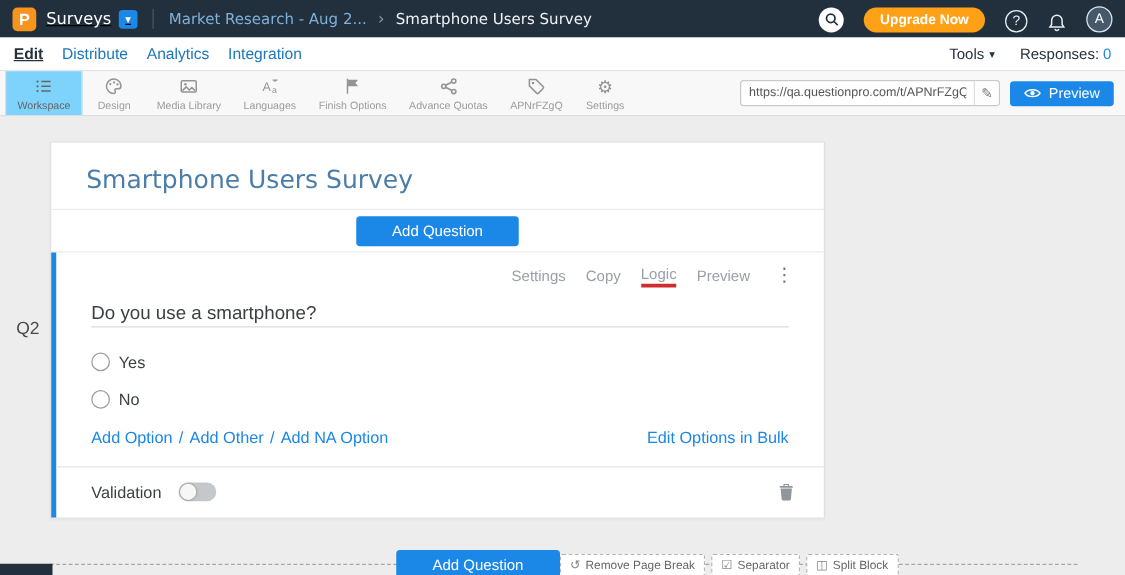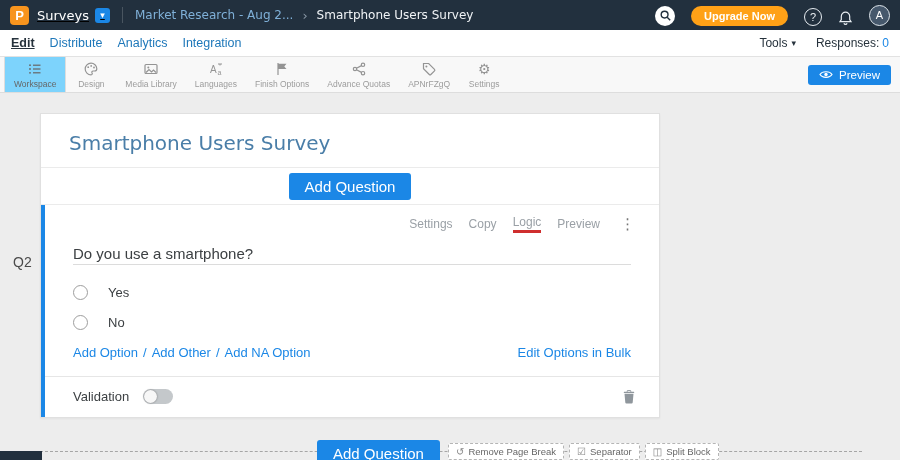--- a/index.html
+++ b/index.html
@@ -70,33 +70,33 @@
 
   .card { position:absolute; left:40px; top:19px; width:620px; background:#fff; border:1px solid #e0e0e0;
           box-shadow:0 1px 2px rgba(0,0,0,.05); }
   .card-header { border-bottom:1px solid #ebebeb; padding:6px 0 12px; }
   .add-logo-row { text-align:center; }
   .add-logo-btn { font-size:11px; color:#555; background:#fff; border:1px solid #c8c8c8; border-radius:3px;
                   padding:3px 10px; cursor:pointer; font-family:inherit; }
   .survey-title { font-size:20px; color:#4a7ea8; margin:11px 0 0 28px; font-weight:normal;
                   font-family:"DejaVu Sans", sans-serif; cursor:text; }
   .add-q-row { text-align:center; padding:5px 0 4px; border-bottom:1px solid #ebebeb; }
-  .btn-primary { background:#1b87e6; color:#fff; border:none; border-radius:3px; font-size:15px; padding:5px 16px;
+  .btn-primary { background:#1b87e6; color:#fff; border:none; border-radius:3px; font-size:12px; padding:5px 29px;
                  cursor:pointer; font-family:inherit;text-align:center; }
 
   .question-block { border-left:4px solid #1b87e6; }
   .q-actions { display:flex; justify-content:flex-end; align-items:center; gap:16px; padding:10px 24px 0 28px;
                font-size:12px; color:#9aa0a6; }
   .q-action { cursor:pointer; }
   .q-action.active { border-bottom:3px solid #cf2e2e; padding-bottom:1px; }
   .kebab { font-size:15px; color:#757575; margin-left:4px; cursor:pointer; line-height:14px; }
   .q-body { padding:12px 28px 0 28px; }
   .q-text { font-size:15px; color:#3c4043; padding-bottom:2px; border-bottom:1px solid #dcdcdc; cursor:text; }
   .options { margin-top:20px; }
-  .option-row { display:flex; align-items:center; gap:20px; margin-bottom:15px; }
+  .option-row { display:flex; align-items:center; gap:7px; margin-bottom:15px; }
   .radio { width:15px; height:15px; border:1.6px solid #9e9e9e; border-radius:50%; background:#fff; cursor:pointer;
            flex:0 0 auto; }
   .option-label { font-size:13px; color:#3c4043; cursor:text; }
   .links-row { display:flex; justify-content:space-between; align-items:center; font-size:13px; margin:4px 0 16px; }
   .blue-link { color:#1b87e6; cursor:pointer; }
   .link-sep { color:#1b87e6; margin:0 5px; }
   .validation-row { border-top:1px solid #e6e6e6; display:flex; align-items:center; padding:12px 24px 13px 28px; }
   .validation-label { font-size:13px; color:#3c4043; }
   .toggle { width:30px; height:15px; background:#c4c8cb; border-radius:8px; margin-left:14px; position:relative;
             cursor:pointer; }
@@ -233,20 +233,24 @@
     </svg>
     <span class="tool-label">APNrFZgQ</span>
   </div>
 
   <div class="tool-item">
     <span class="gear-glyph">⚙</span>
     <span class="tool-label">Settings</span>
   </div>
 
   <div class="toolbar-right">
+    <div class="url-wrap">
+      <input class="url-input" type="text" value="https://qa.questionpro.com/t/APNrFZgQ" style="">
+      <span class="url-pencil">✎</span>
+    </div>
     <button class="preview-btn">
       <svg width="14" height="11" viewBox="0 0 14 11">
         <path d="M1 5.5 C3.2 1.8 10.8 1.8 13 5.5 C10.8 9.2 3.2 9.2 1 5.5 Z" fill="none" stroke="#fff" stroke-width="1.2"></path>
         <circle cx="7" cy="5.5" r="1.7" fill="#fff"></circle>
       </svg>
       <span>Preview</span>
     </button>
   </div>
 </div>
 

